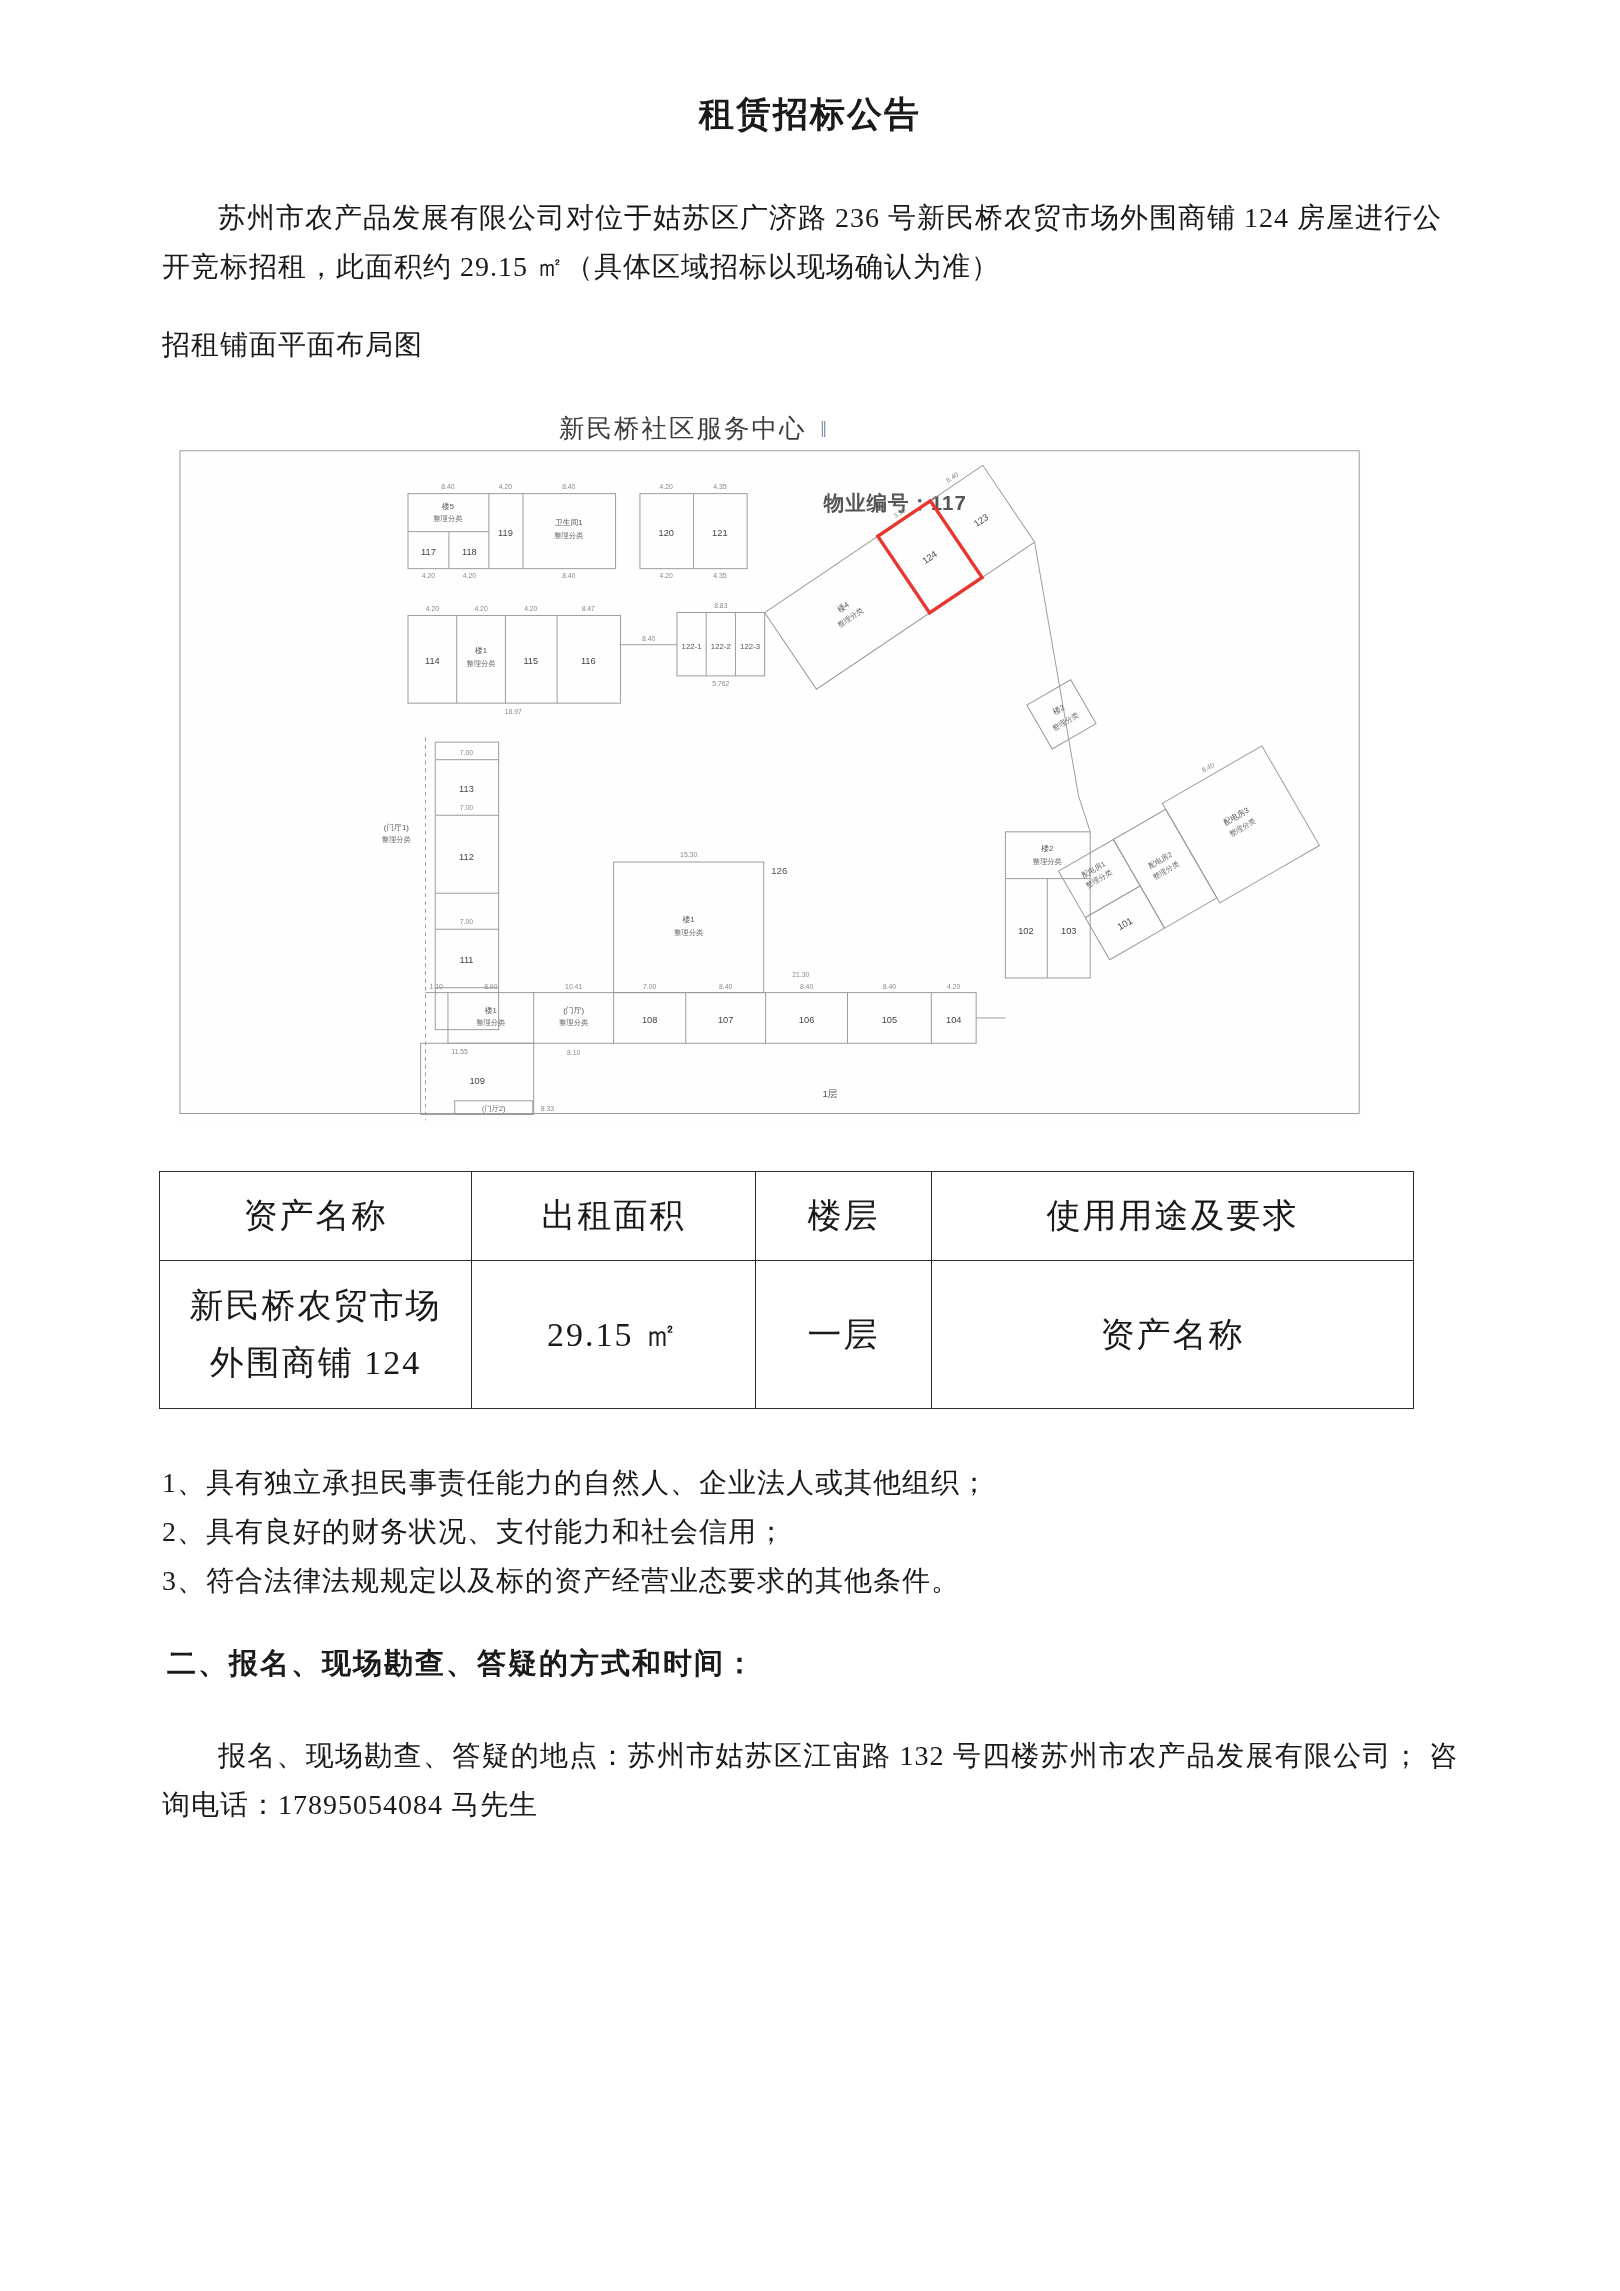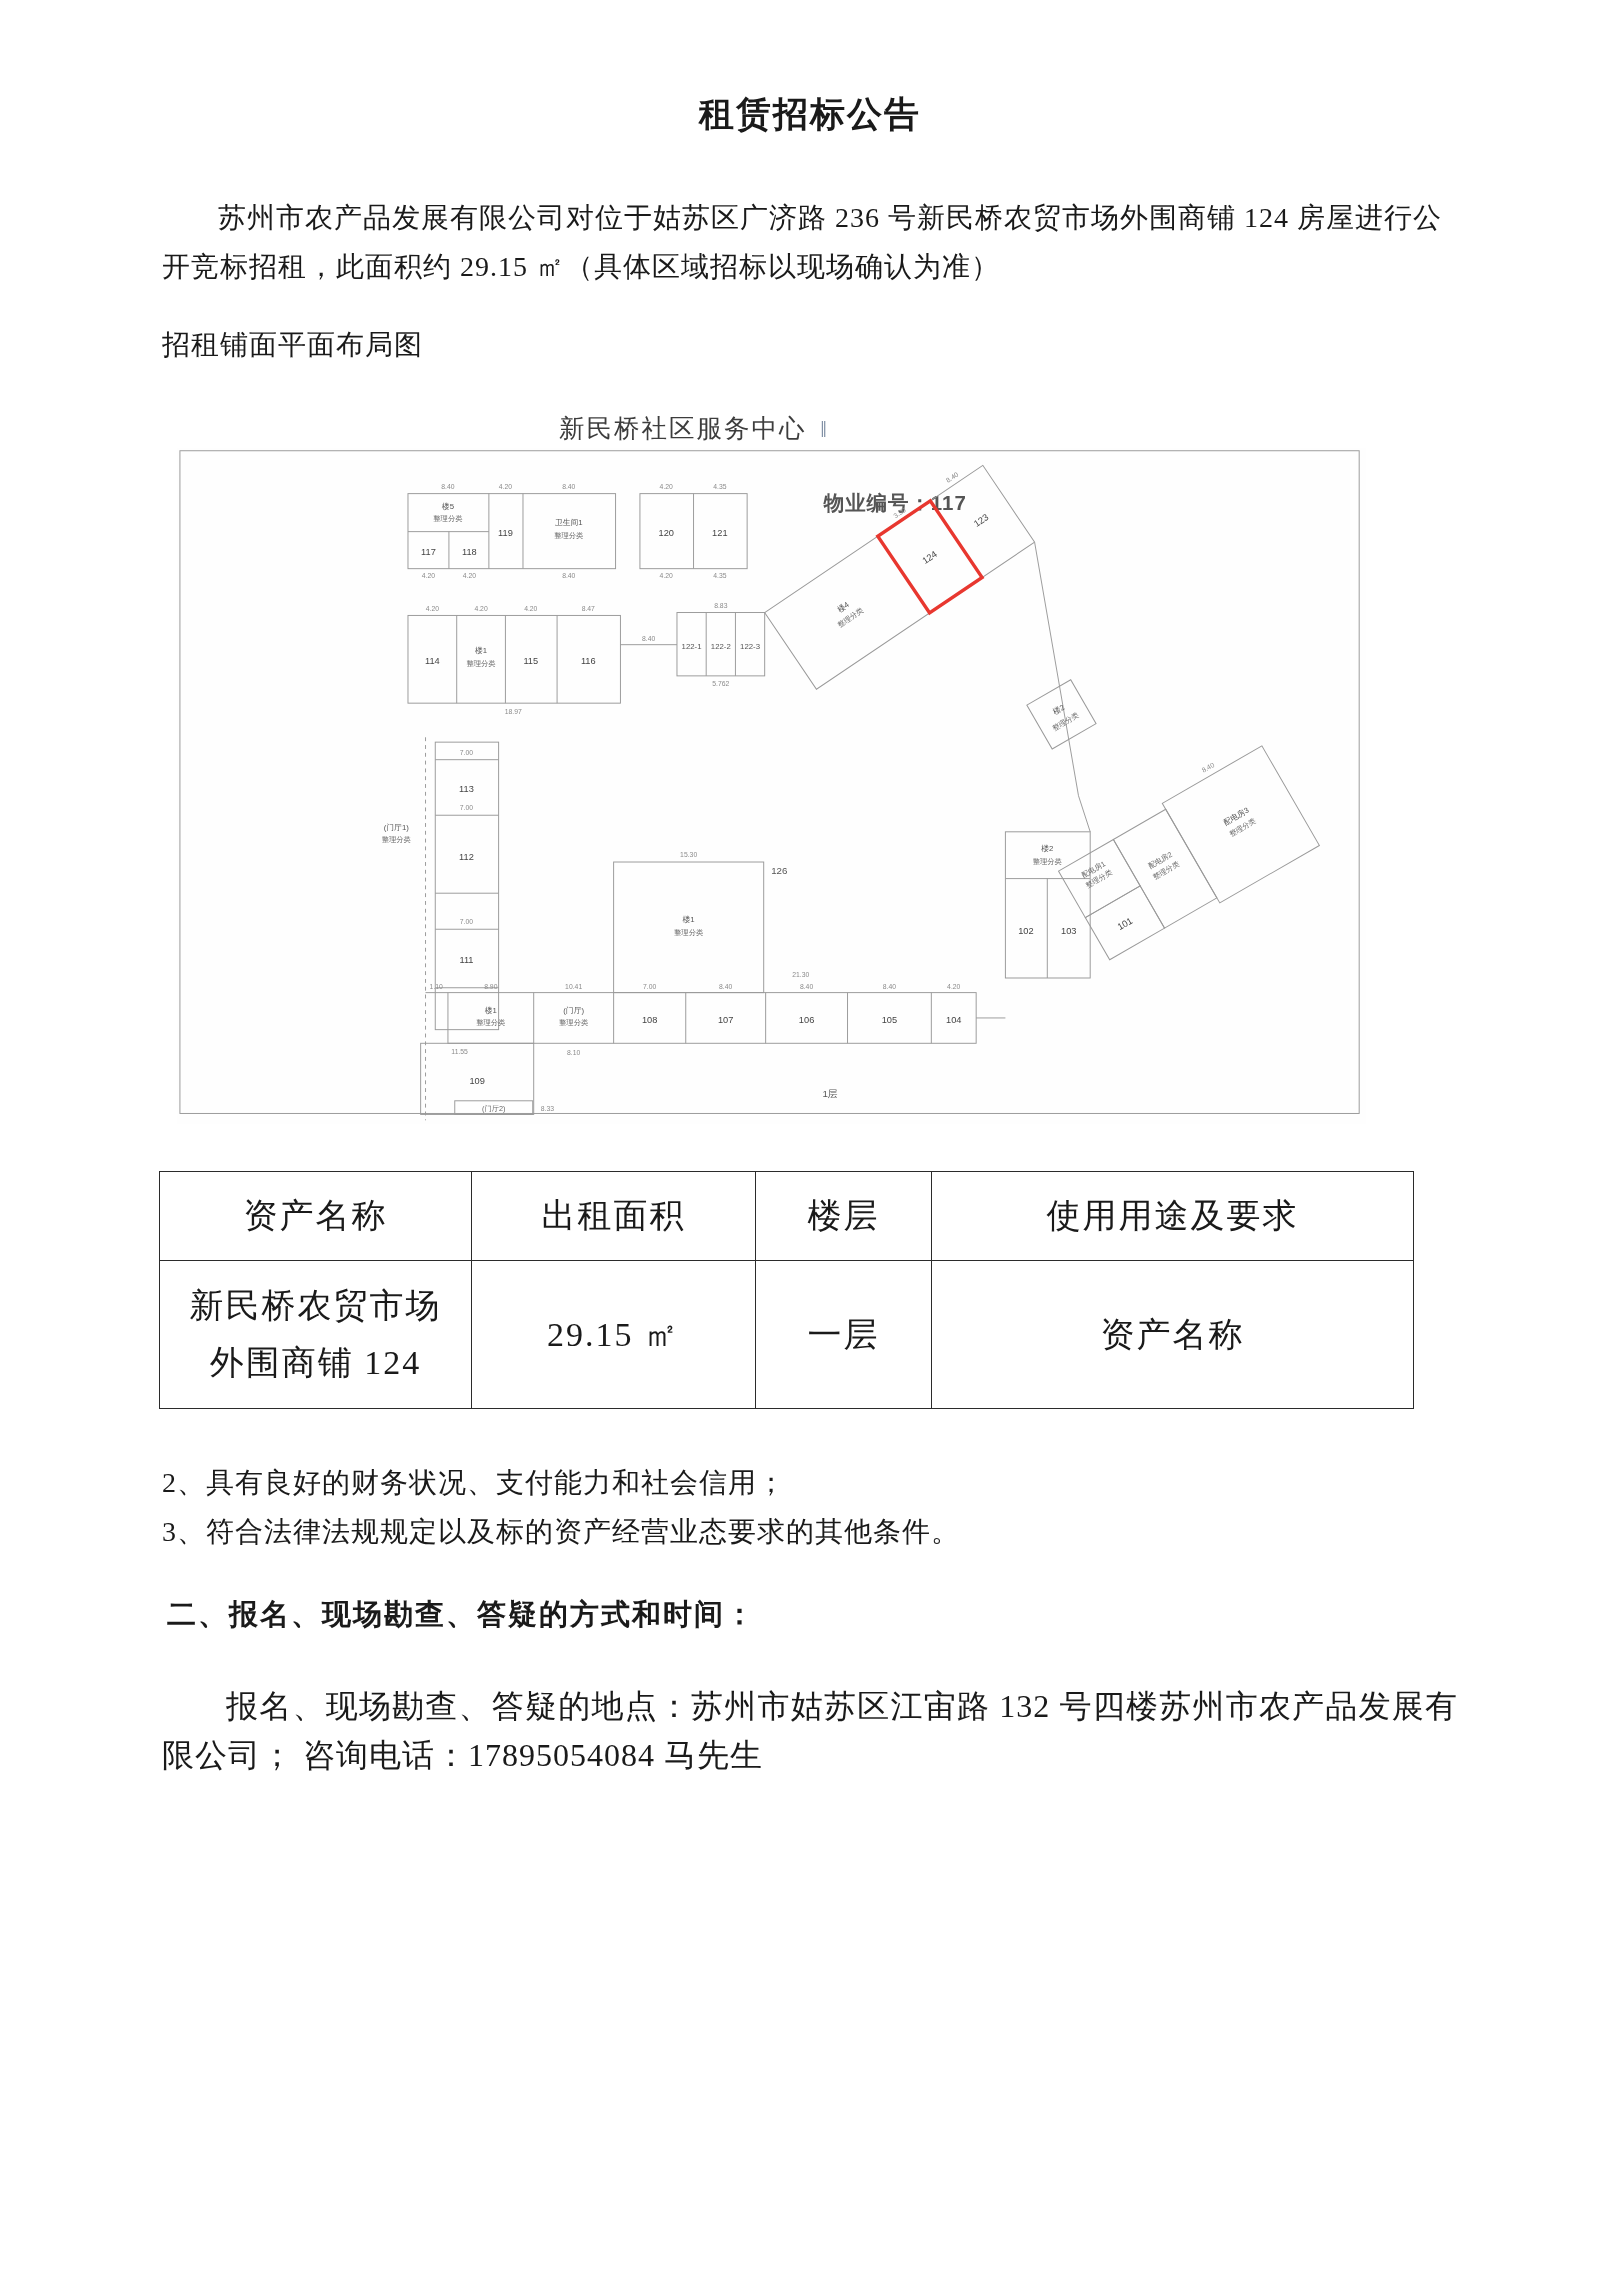--- a/index.html
+++ b/index.html
@@ -48,21 +48,21 @@
   table.asset thead th{height:88px;}
   table.asset tbody td{height:147px;}
   .cell-lines div{line-height:1.65;}
   .sec-title{
     margin:39px 0 0 4.9px;font-size:29px;font-weight:bold;
     font-family:"Liberation Sans", sans-serif;letter-spacing:2px;
   }
   .sec-list{margin:49px 0 0 0;}
   .sec-list p{margin:0;font-size:28px;line-height:49px;letter-spacing:1px;}
   .sec-body{
-    margin:47px 0 0 0;font-size:32px;line-height:49px;text-indent:2em;
+    margin:47px 0 0 0;font-size:28px;line-height:49px;text-indent:2em;
     text-align:justify;letter-spacing:1px;
   }
 </style>
 </head>
 <body>
 
 <div class="page">
 
   <h2 class="doc-subtitle">租赁招标公告</h2>
 
@@ -283,20 +283,21 @@
           <div>外围商铺 124</div>
         </td>
         <td>29.15 ㎡</td>
         <td>一层</td>
         <td>资产名称</td>
       </tr>
     </tbody>
   </table>
 
   <div class="sec-list">
+    <p>1、具有独立承担民事责任能力的自然人、企业法人或其他组织；</p>
     <p>2、具有良好的财务状况、支付能力和社会信用；</p>
     <p>3、符合法律法规规定以及标的资产经营业态要求的其他条件。</p>
   </div>
 
   <div class="sec-title">二、报名、现场勘查、答疑的方式和时间：</div>
   <p class="sec-body">报名、现场勘查、答疑的地点：苏州市姑苏区江宙路 132 号四楼苏州市农产品发展有限公司；  咨询电话：17895054084 马先生</p>
 
 </div>
 
 

